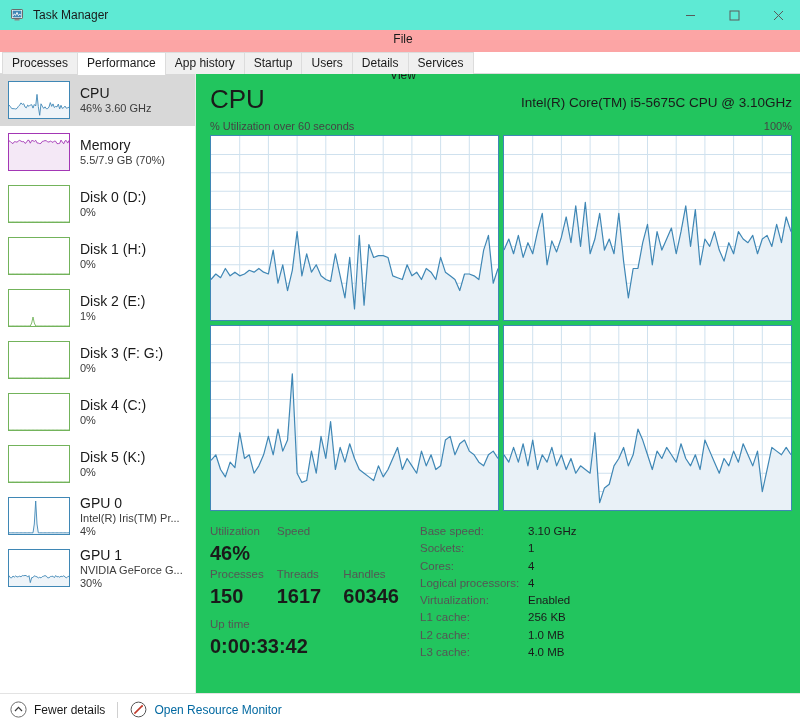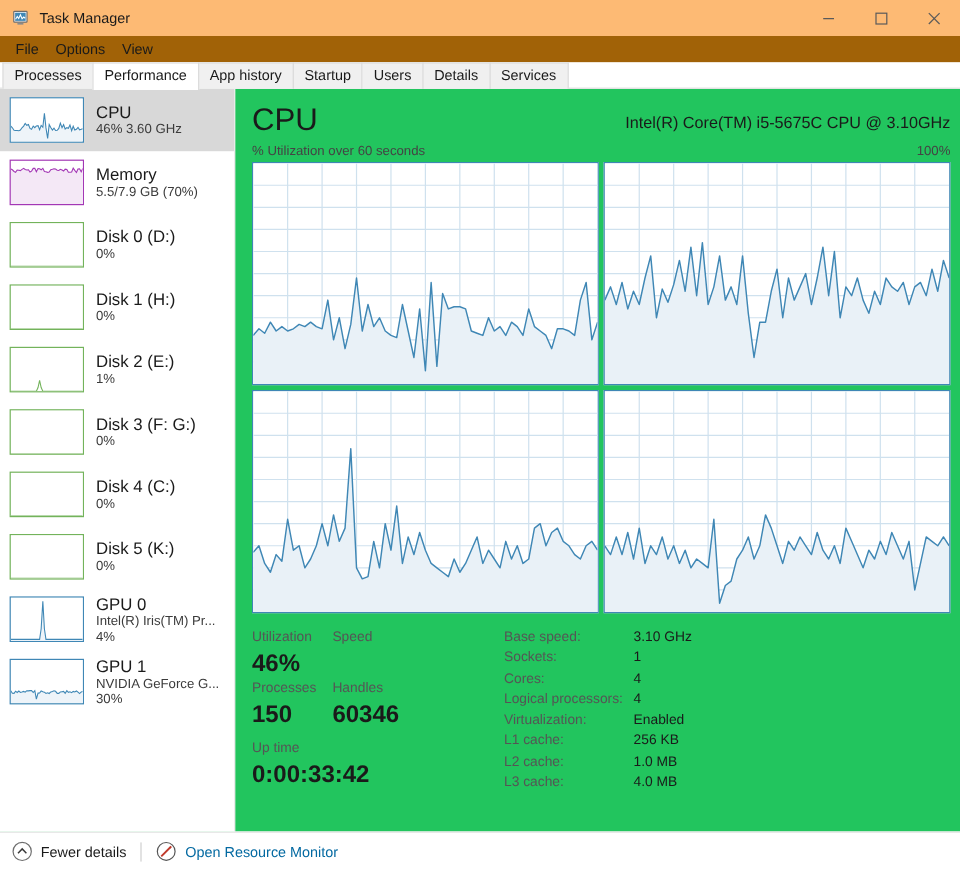--- a/index.html
+++ b/index.html
@@ -7,32 +7,32 @@
     width: 800px; height: 725px;
     font-family: "Liberation Sans", sans-serif;
     background: #ffffff;
     overflow: hidden;
     -webkit-font-smoothing: antialiased;
   }
 
   
   .titlebar {
     height: 30px; display: flex; align-items: center;
-    background: #fdba74; position: relative;
+    background: #5eead4; position: relative;
   }
   .app-icon { width: 16px; height: 16px; margin-left: 9px; margin-right: 8px; flex: 0 0 auto; }
   .title-text { font-size: 12px; color: #1a1a1a; }
   .win-controls { position: absolute; right: 0; top: 0; height: 30px; display: flex; }
   .win-btn {
     width: 44px; height: 30px; display: flex; align-items: center;
     justify-content: center; color: #5a5a5a;
   }
 
   
-  .menubar { height: 22px; display: flex; align-items: center; padding-left: 6px; background: #a16207; }
+  .menubar { height: 22px; display: flex; align-items: center; padding-left: 6px; background: #fca5a5; flex-direction: column; }
   .menu-item { font-size: 12px; color: #1a1a1a; padding: 2px 7px; }
 
   
   .tabstrip {
     height: 22px; display: flex; align-items: flex-end;
     padding-left: 2px; position: relative; background: #ffffff;
   }
   .tabstrip::after {
     content: ""; position: absolute; left: 0; right: 0; bottom: 0;
     height: 1px; background: #dcdcdc;
@@ -417,20 +417,24 @@
           <div class="stat-cell wide">
             <div class="stat-label">Speed</div>
           </div>
         </div>
         <div class="stat-row">
           <div class="stat-cell">
             <div class="stat-label">Processes</div>
             <div class="stat-value">150</div>
           </div>
           <div class="stat-cell">
+            <div class="stat-label">Threads</div>
+            <div class="stat-value">1617</div>
+          </div>
+          <div class="stat-cell">
             <div class="stat-label">Handles</div>
             <div class="stat-value">60346</div>
           </div>
         </div>
         <div class="uptime">
           <div class="stat-label">Up time</div>
           <div class="stat-value">0:00:33:42</div>
         </div>
       </div>
 

